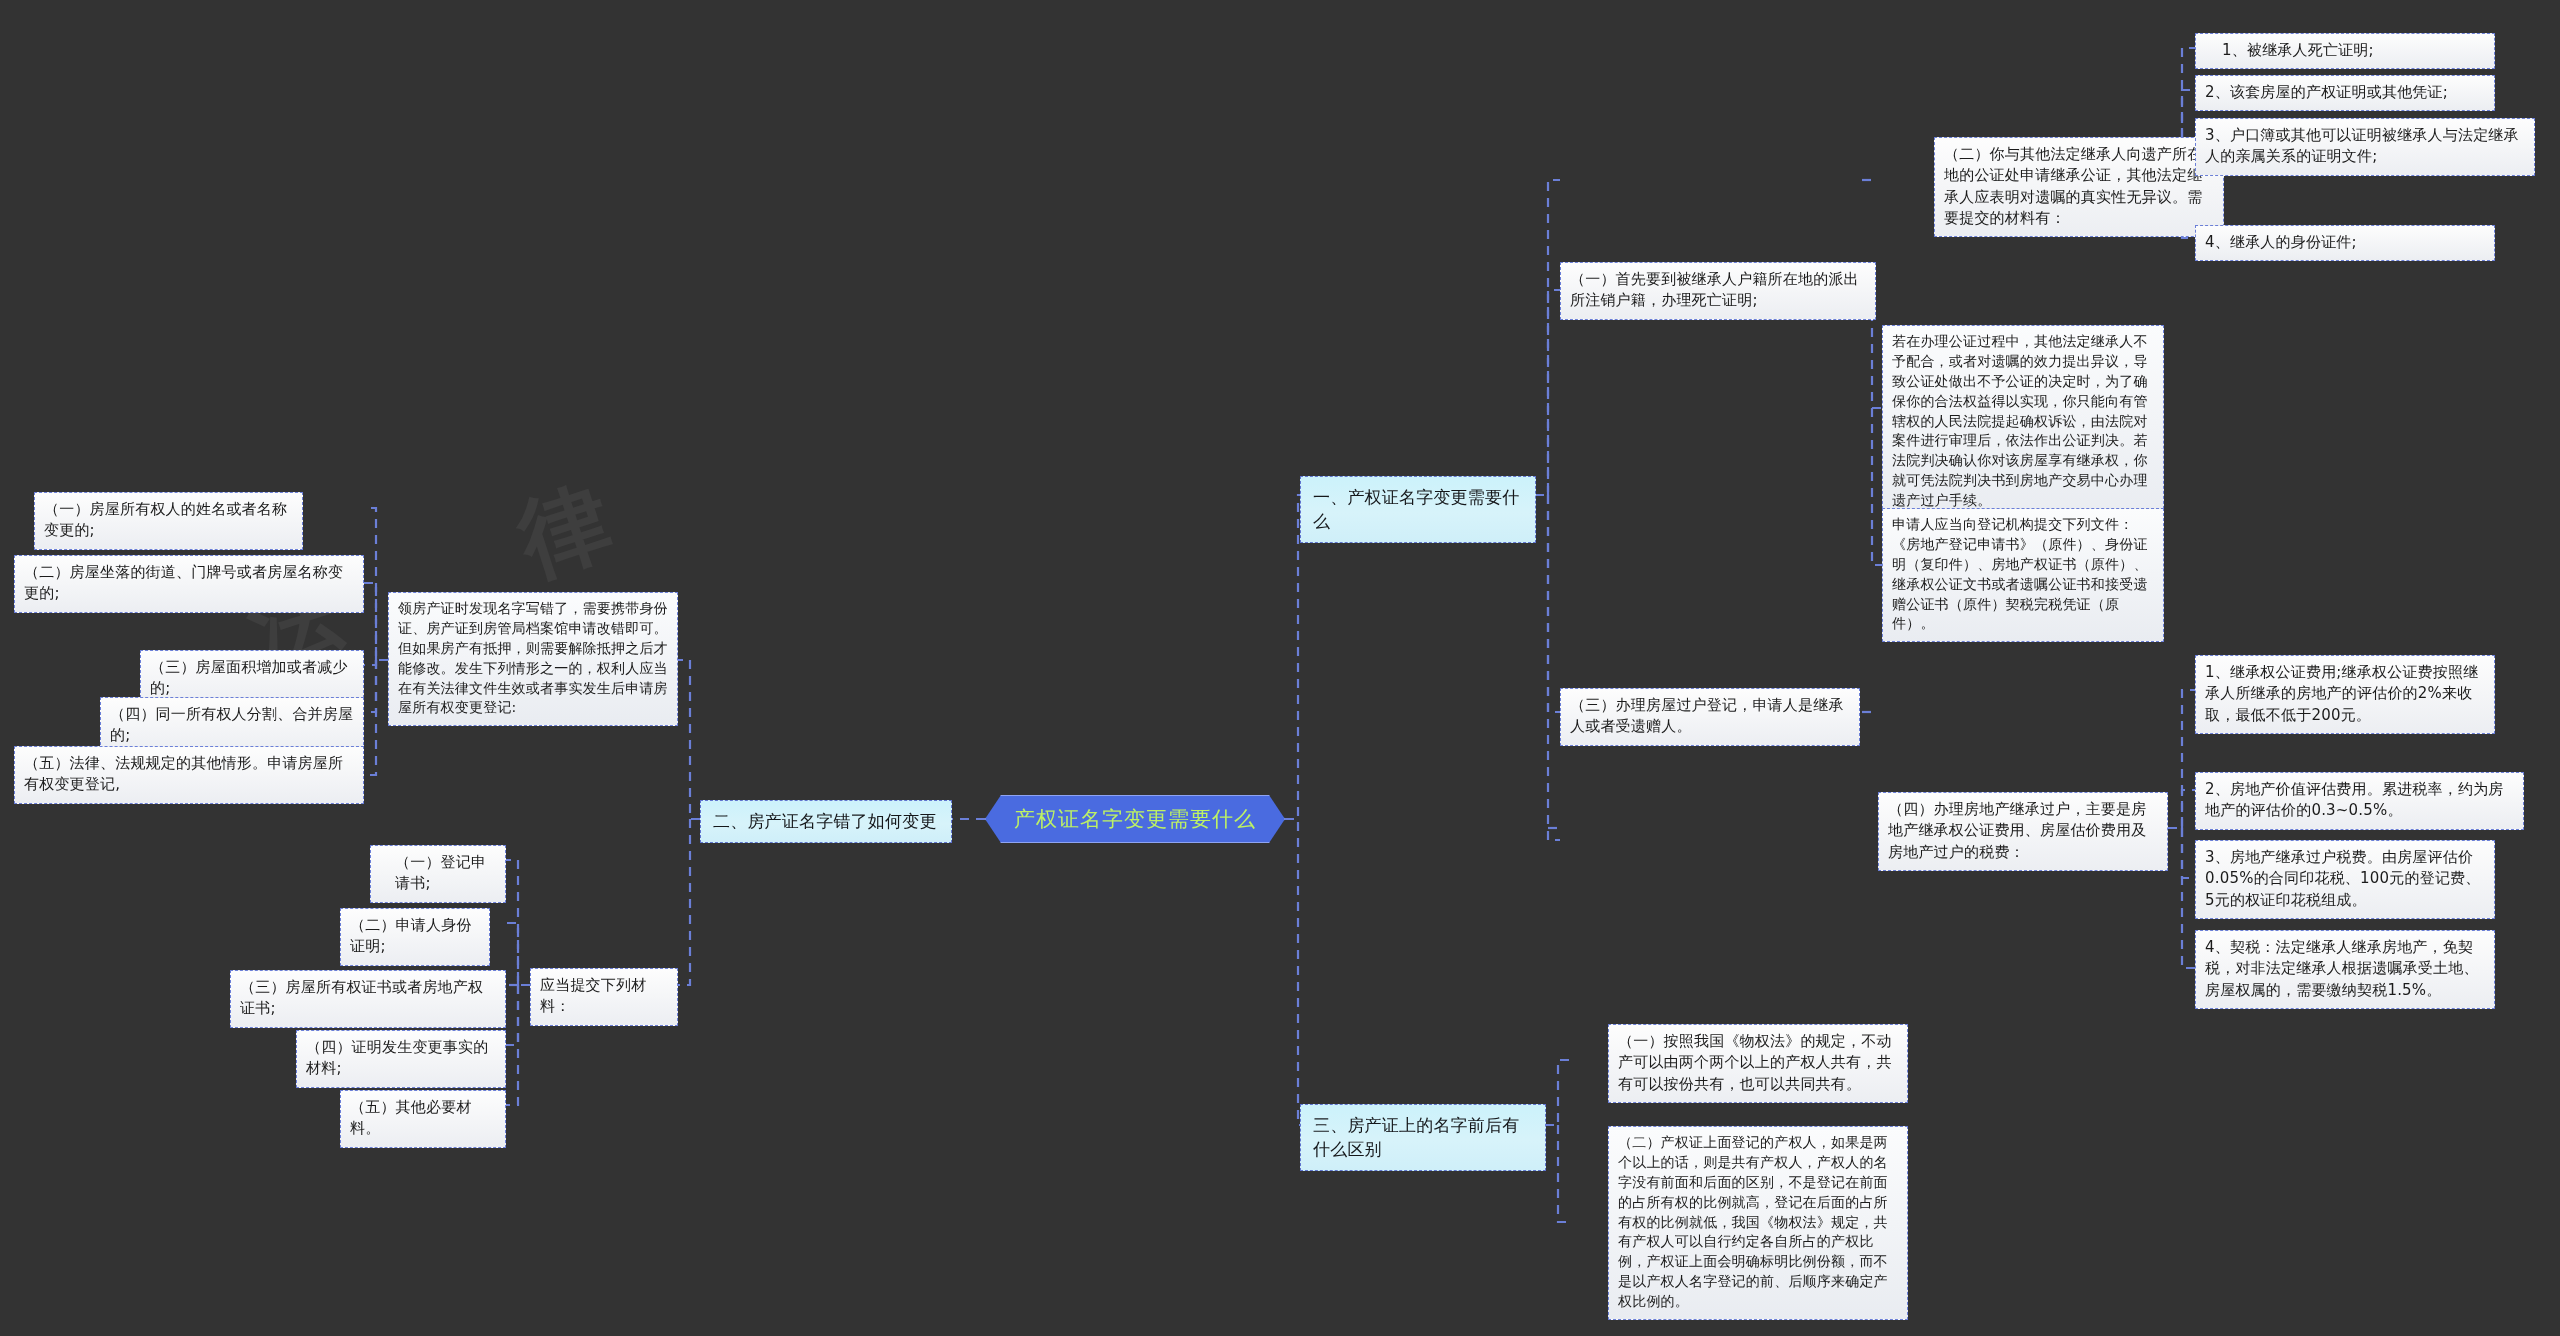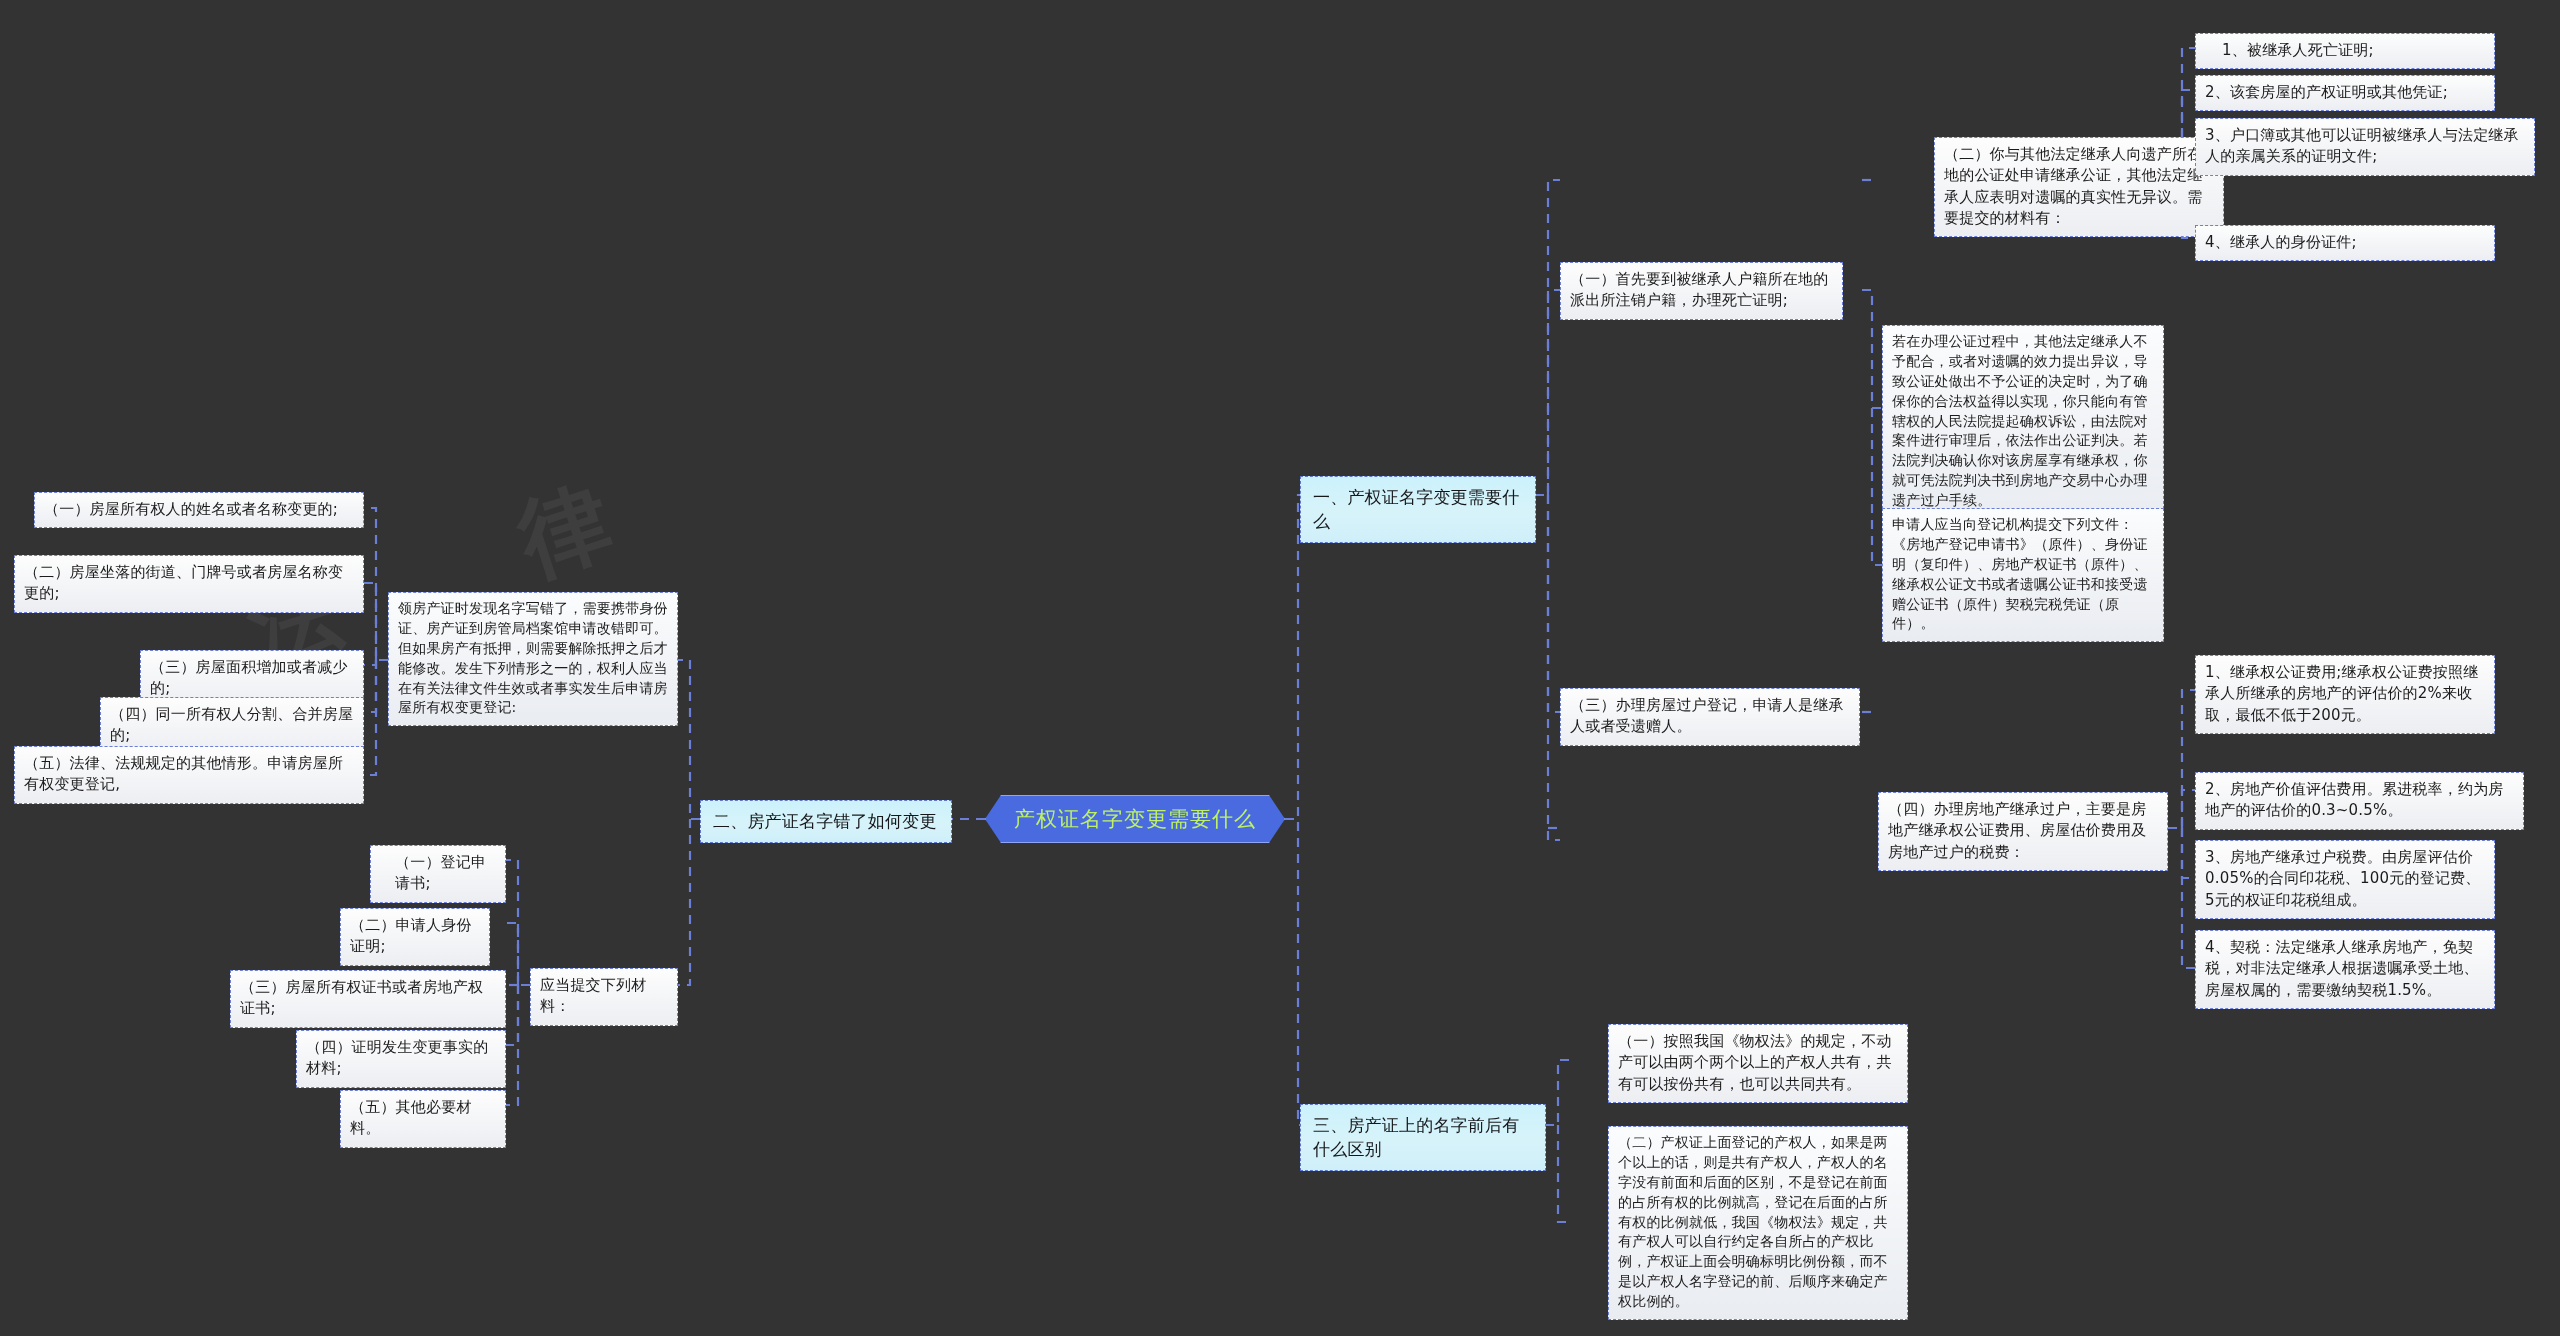--- a/index.html
+++ b/index.html
@@ -145,21 +145,21 @@
   </svg>
 
   <div id="center-node" style="left:985px; top:795px; width:300px; height:48px;">产权证名字变更需要什么</div>
 
   <div class="node branch" style="left:1300px; top:476px; width:236px;">一、产权证名字变更需要什么</div>
 
   <div class="node branch" style="left:700px; top:800px; width:252px;">二、房产证名字错了如何变更</div>
 
   <div class="node branch" style="left:1300px; top:1104px; width:246px;">三、房产证上的名字前后有什么区别</div>
 
-  <div class="node leaf" style="left:1560px; top:262px; width:283px;">（一）首先要到被继承人户籍所在地的派出所注销户籍，办理死亡证明;</div>
+  <div class="node leaf" style="left:1560px; top:262px; width:316px;">（一）首先要到被继承人户籍所在地的派出所注销户籍，办理死亡证明;</div>
 
   <div class="node leaf" style="left:1934px; top:137px; width:290px;">（二）你与其他法定继承人向遗产所在地的公证处申请继承公证，其他法定继承人应表明对遗嘱的真实性无异议。需要提交的材料有：</div>
 
   <div class="node para" style="left:1882px; top:325px; width:282px; font-size:14px;">若在办理公证过程中，其他法定继承人不予配合，或者对遗嘱的效力提出异议，导致公证处做出不予公证的决定时，为了确保你的合法权益得以实现，你只能向有管辖权的人民法院提起确权诉讼，由法院对案件进行审理后，依法作出公证判决。若法院判决确认你对该房屋享有继承权，你就可凭法院判决书到房地产交易中心办理遗产过户手续。</div>
 
   <div class="node para" style="left:1882px; top:508px; width:282px; font-size:14px;">申请人应当向登记机构提交下列文件：《房地产登记申请书》（原件）、身份证明（复印件）、房地产权证书（原件）、继承权公证文书或者遗嘱公证书和接受遗赠公证书（原件）契税完税凭证（原件）。</div>
 
   <div class="node leaf" style="left:1560px; top:688px; width:300px;">（三）办理房屋过户登记，申请人是继承人或者受遗赠人。</div>
 
   <div class="node leaf" style="left:1878px; top:792px; width:290px;">（四）办理房地产继承过户，主要是房地产继承权公证费用、房屋估价费用及房地产过户的税费：</div>
@@ -175,21 +175,21 @@
   <div class="node leaf" style="left:2195px; top:655px; width:300px;">1、继承权公证费用;继承权公证费按照继承人所继承的房地产的评估价的2%来收取，最低不低于200元。</div>
 
   <div class="node leaf" style="left:2195px; top:772px; width:329px;">2、房地产价值评估费用。累进税率，约为房地产的评估价的0.3~0.5%。</div>
 
   <div class="node leaf" style="left:2195px; top:840px; width:300px;">3、房地产继承过户税费。由房屋评估价0.05%的合同印花税、100元的登记费、5元的权证印花税组成。</div>
 
   <div class="node leaf" style="left:2195px; top:930px; width:300px;">4、契税：法定继承人继承房地产，免契税，对非法定继承人根据遗嘱承受土地、房屋权属的，需要缴纳契税1.5%。</div>
 
   <div class="node para" style="left:388px; top:592px; width:290px; font-size:14px;">领房产证时发现名字写错了，需要携带身份证、房产证到房管局档案馆申请改错即可。但如果房产有抵押，则需要解除抵押之后才能修改。发生下列情形之一的，权利人应当在有关法律文件生效或者事实发生后申请房屋所有权变更登记:</div>
 
-  <div class="node leaf" style="left:34px; top:492px; width:330px;">（一）房屋所有权人的姓名或者名称变更的;</div>
+  <div class="node leaf" style="left:34px; top:492px; width:269px;">（一）房屋所有权人的姓名或者名称变更的;</div>
 
   <div class="node leaf" style="left:14px; top:555px; width:350px;">（二）房屋坐落的街道、门牌号或者房屋名称变更的;</div>
 
   <div class="node leaf" style="left:140px; top:650px; width:224px;">（三）房屋面积增加或者减少的;</div>
 
   <div class="node leaf" style="left:100px; top:697px; width:264px;">（四）同一所有权人分割、合并房屋的;</div>
 
   <div class="node leaf" style="left:14px; top:746px; width:350px;">（五）法律、法规规定的其他情形。申请房屋所有权变更登记,</div>
 
   <div class="node leaf" style="left:530px; top:968px; width:148px;">应当提交下列材料：</div>

